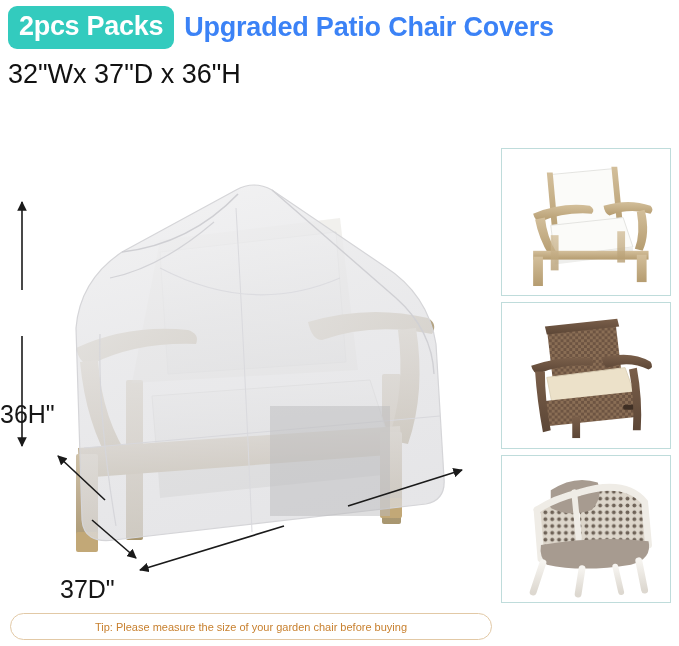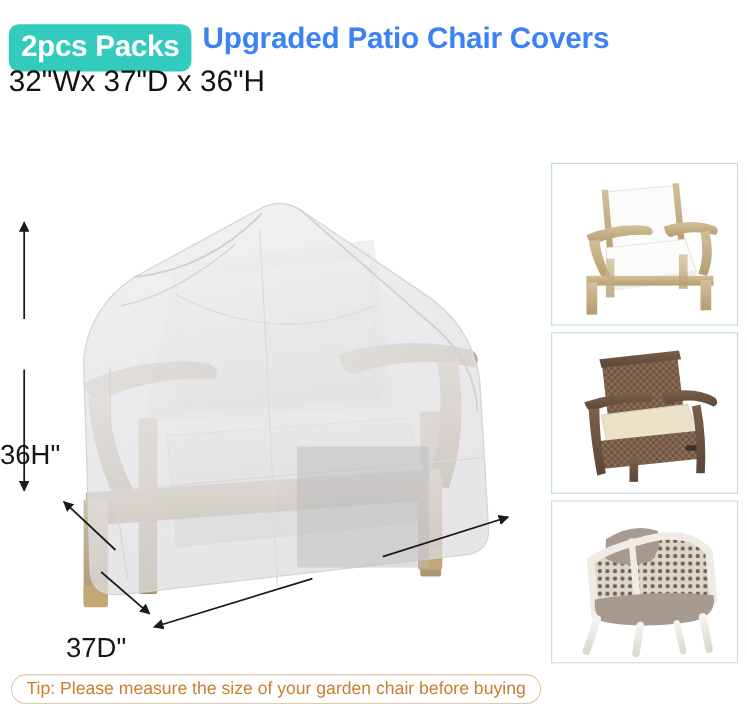--- a/index.html
+++ b/index.html
@@ -12,21 +12,21 @@
   }
   .page{position:relative;width:679px;height:646px;}
 
   
   .header{position:absolute;left:0;top:0;width:679px;height:108px;}
   .title-row{position:absolute;left:8px;top:6px;display:flex;align-items:center;gap:10px;}
   .badge{
     background:#33cbbe;color:#ffffff;
     font-weight:bold;font-size:27px;line-height:1;
     padding:7px 11px 9px 11px;border-radius:9px;
-    letter-spacing:-0.3px;white-space:nowrap;margin-top:16px;
+    letter-spacing:-0.3px;white-space:nowrap;
   }
   .title{
     font-size:27px;font-weight:bold;color:#3b82f6;
     white-space:nowrap;letter-spacing:-0.2px;
   }
   .subtitle{
     position:absolute;left:8px;top:59px;
     font-size:27px;color:#111111;white-space:nowrap;letter-spacing:0px;
   }
 
@@ -52,21 +52,21 @@
     display:flex;align-items:center;justify-content:center;overflow:hidden;
   }
   .thumb svg{width:94%;height:94%;display:block;}
 
   
   .tip{
     position:absolute;left:10px;top:613px;
     width:482px;height:27px;box-sizing:border-box;
     border:1px solid #e2c9a6;border-radius:15px;
     display:flex;align-items:center;justify-content:center;
-    color:#c8802f;font-size:16px;white-space:nowrap;background:#fff;
+    color:#c8802f;font-size:11px;white-space:nowrap;background:#fff;
   }
 </style>
 </head>
 <body>
 
 <div class="page">
 
   <div class="header">
     <div class="title-row">
       <span class="badge">2pcs Packs</span>

